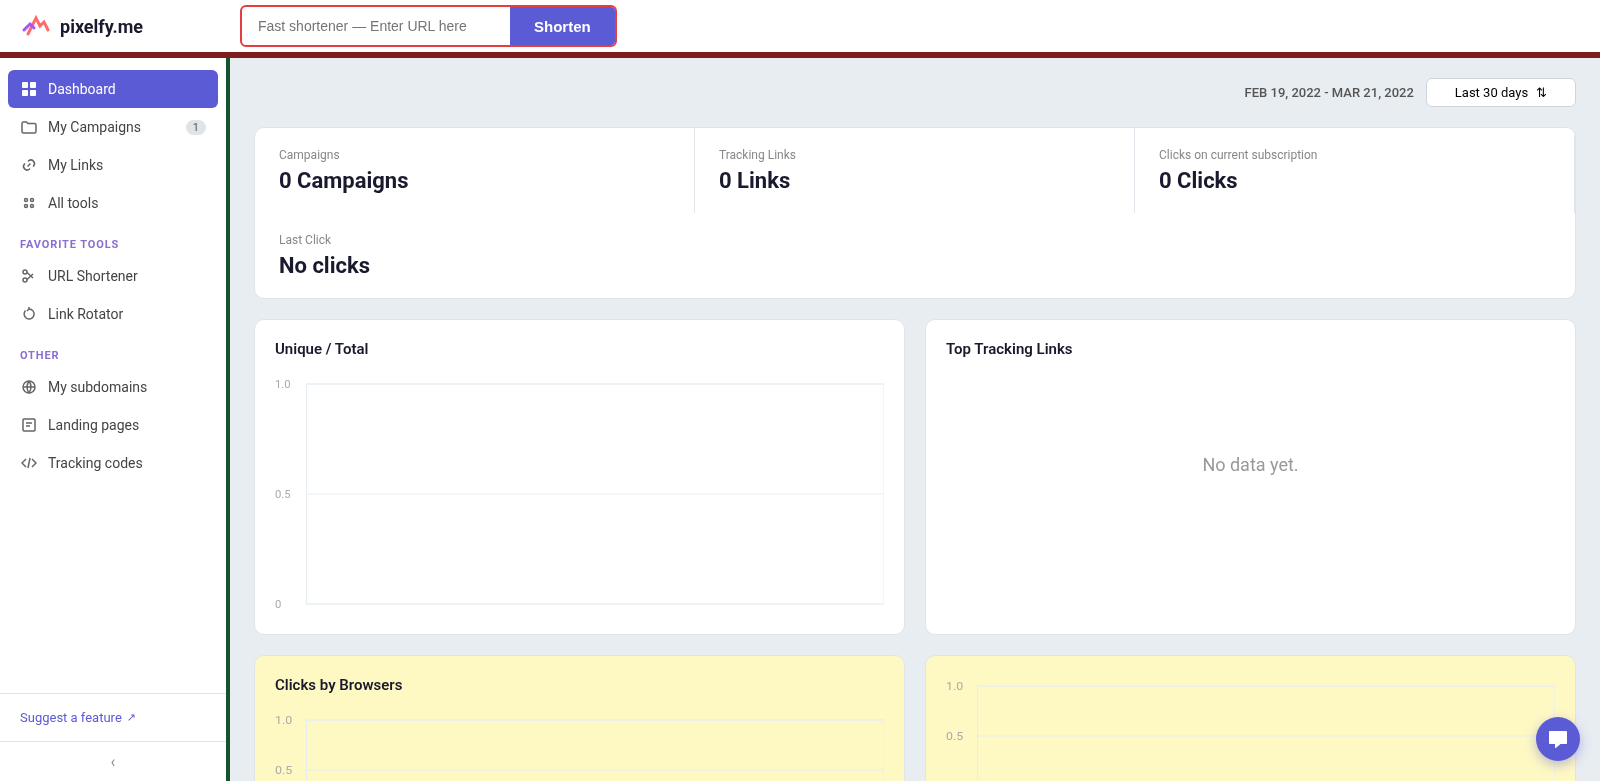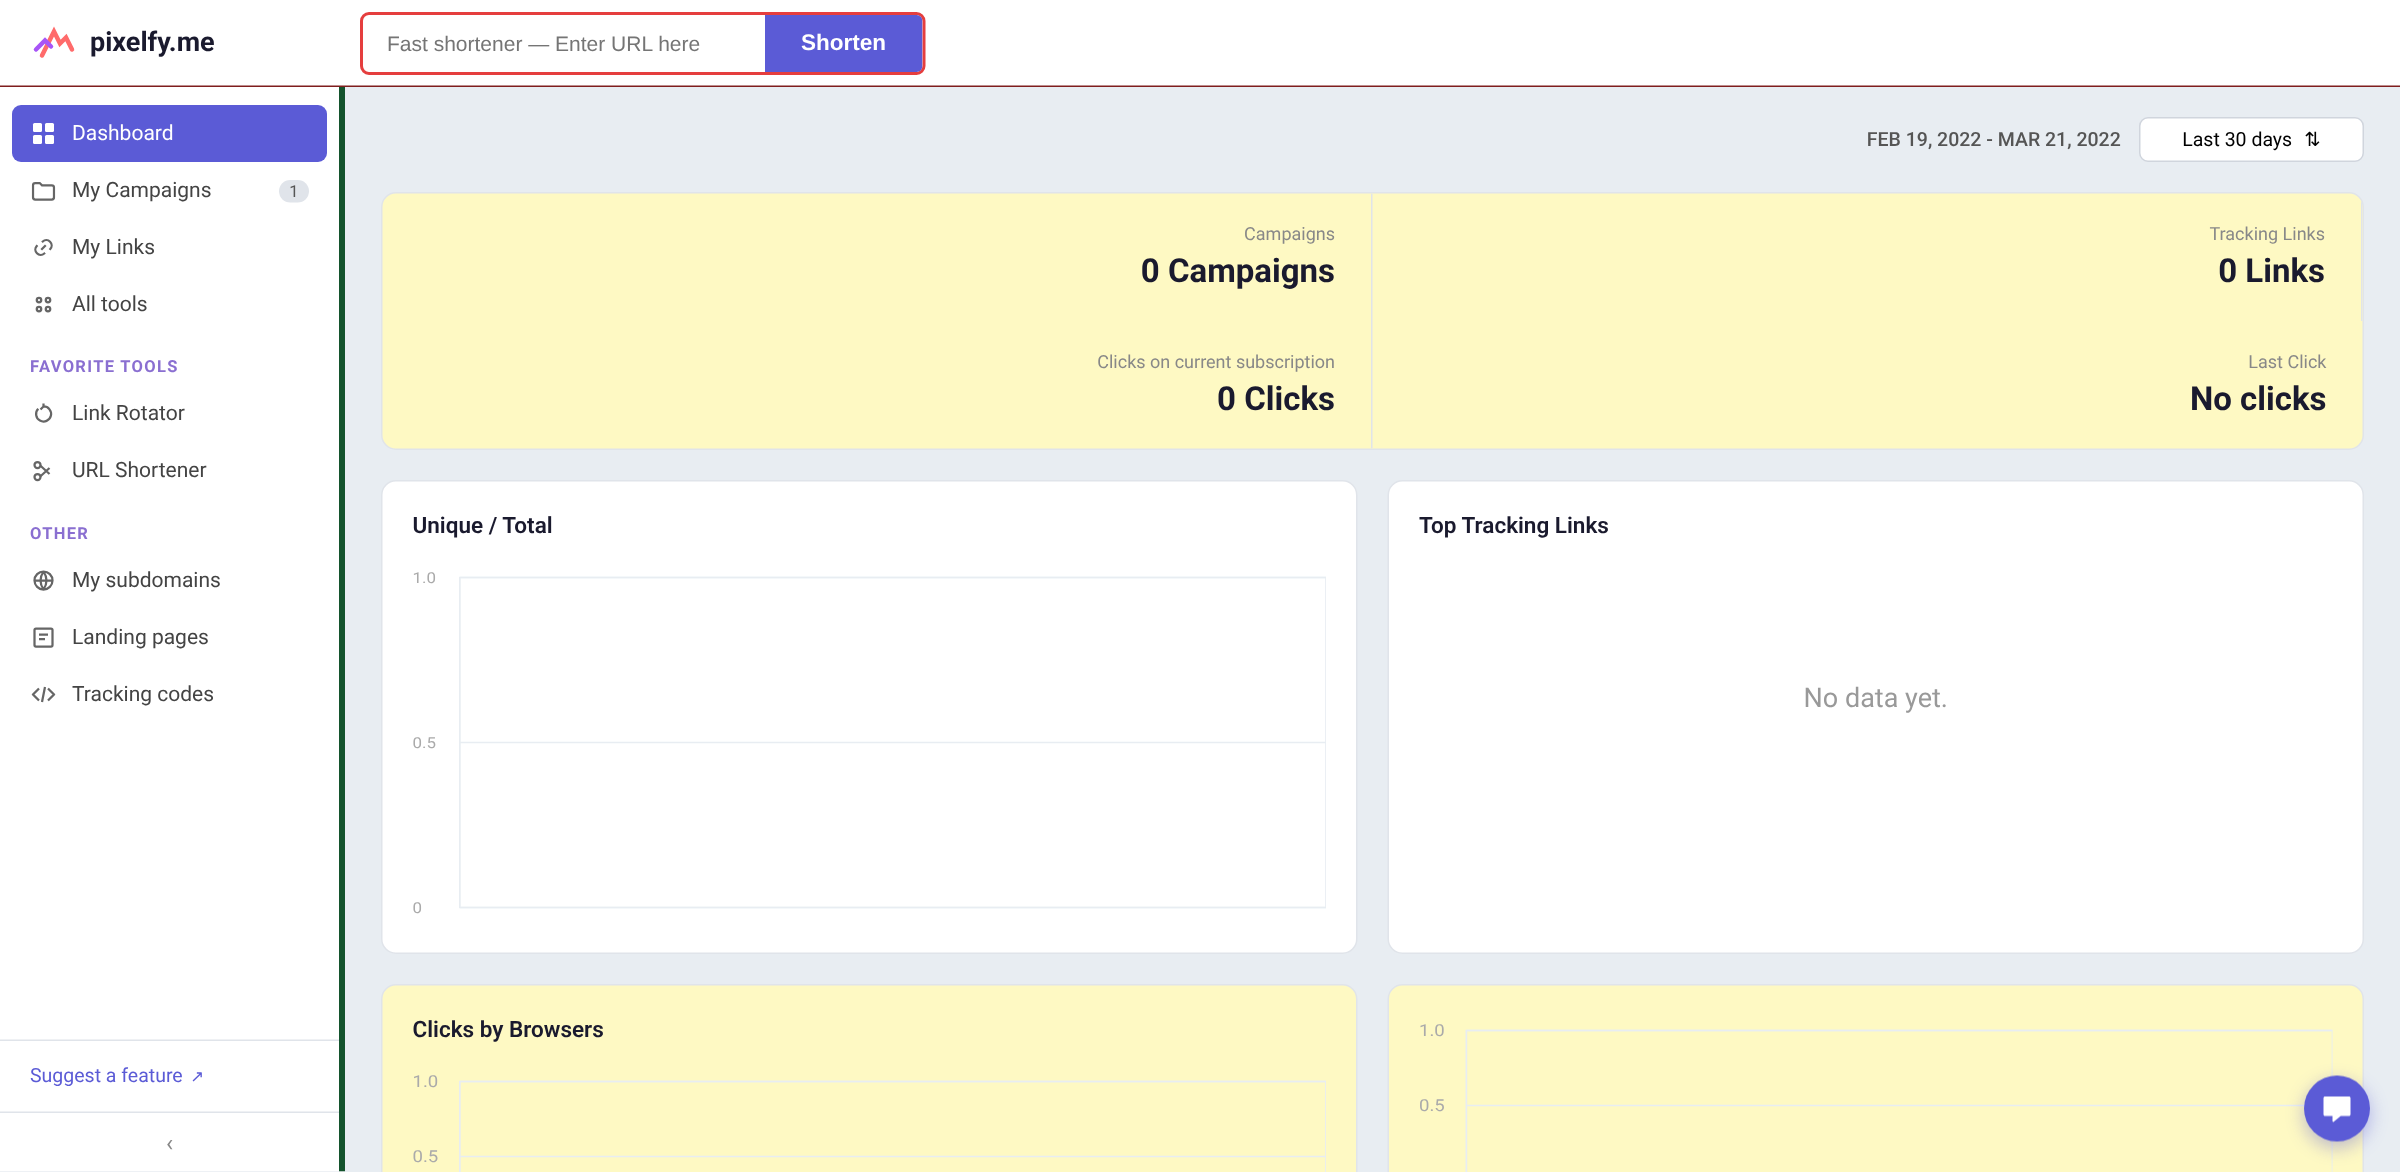--- a/index.html
+++ b/index.html
@@ -5,21 +5,21 @@
     * { box-sizing: border-box; margin: 0; padding: 0; }
     body { font-family: -apple-system, BlinkMacSystemFont, 'Segoe UI', Roboto, sans-serif; background: #e8edf2; display: flex; flex-direction: column; height: 781px; overflow: hidden; }
 
     
     .topbar {
       height: 58px;
       background: #fff;
       display: flex;
       align-items: center;
       padding: 0 20px;
-      border-bottom: 1px solid #7f1d1d;
+      border-bottom: 6px solid #7f1d1d;
       flex-shrink: 0;
       z-index: 10;
     }
     .logo {
       display: flex;
       align-items: center;
       gap: 8px;
       font-size: 18px;
       font-weight: 700;
       color: #1a1a2e;
@@ -171,28 +171,27 @@
       background: #fff;
       cursor: pointer;
       display: flex;
       align-items: center;
       gap: 8px;
     }
 
     
     .stats-row {
       display: grid;
-      grid-template-columns: repeat(2, 1fr);
+      grid-template-columns: repeat(3, 1fr);
       gap: 0;
-      background: #fef9c3;
+      background: #ffffff;
       border-radius: 10px;
       margin-bottom: 20px;
       border: 1px solid #e0e4ea;
       overflow: hidden;
-      text-align: right;
     }
     .stat-card {
       padding: 20px 24px;
       border-right: 1px solid #e0e4ea;
     }
     .stat-card:last-child { border-right: none; }
     .stat-label {
       font-size: 12px;
       color: #888;
       margin-bottom: 6px;
@@ -343,35 +342,35 @@
             </svg>
         </span>
         <span>All tools</span>
       </div>
 
       <div class="sidebar-section-label">FAVORITE TOOLS</div>
 
       <div class="sidebar-item">
         <span class="sidebar-icon">
           <svg width="16" height="16" viewBox="0 0 16 16" fill="none" stroke="#666" stroke-width="1.5">
-              <path d="M8 3a5 5 0 1 1-3.5 1.5M8 3V1M8 3L6 5"></path>
-            </svg>
-        </span>
-        <span>Link Rotator</span>
-      </div>
-
-      <div class="sidebar-item">
-        <span class="sidebar-icon">
-          <svg width="16" height="16" viewBox="0 0 16 16" fill="none" stroke="#666" stroke-width="1.5">
               <circle cx="4" cy="4" r="2"></circle>
               <circle cx="4" cy="12" r="2"></circle>
               <path d="M6 4.5L12 10M6 11.5L12 6"></path>
             </svg>
         </span>
         <span>URL Shortener</span>
+      </div>
+
+      <div class="sidebar-item">
+        <span class="sidebar-icon">
+          <svg width="16" height="16" viewBox="0 0 16 16" fill="none" stroke="#666" stroke-width="1.5">
+              <path d="M8 3a5 5 0 1 1-3.5 1.5M8 3V1M8 3L6 5"></path>
+            </svg>
+        </span>
+        <span>Link Rotator</span>
       </div>
 
       <div class="sidebar-section-label">OTHER</div>
 
       <div class="sidebar-item">
         <span class="sidebar-icon">
           <svg width="16" height="16" viewBox="0 0 16 16" fill="none" stroke="#666" stroke-width="1.5">
               <circle cx="8" cy="8" r="6"></circle>
               <path d="M8 2C8 2 6 5 6 8s2 6 2 6M8 2C8 2 10 5 10 8s-2 6-2 6M2 8h12"></path>
             </svg>

